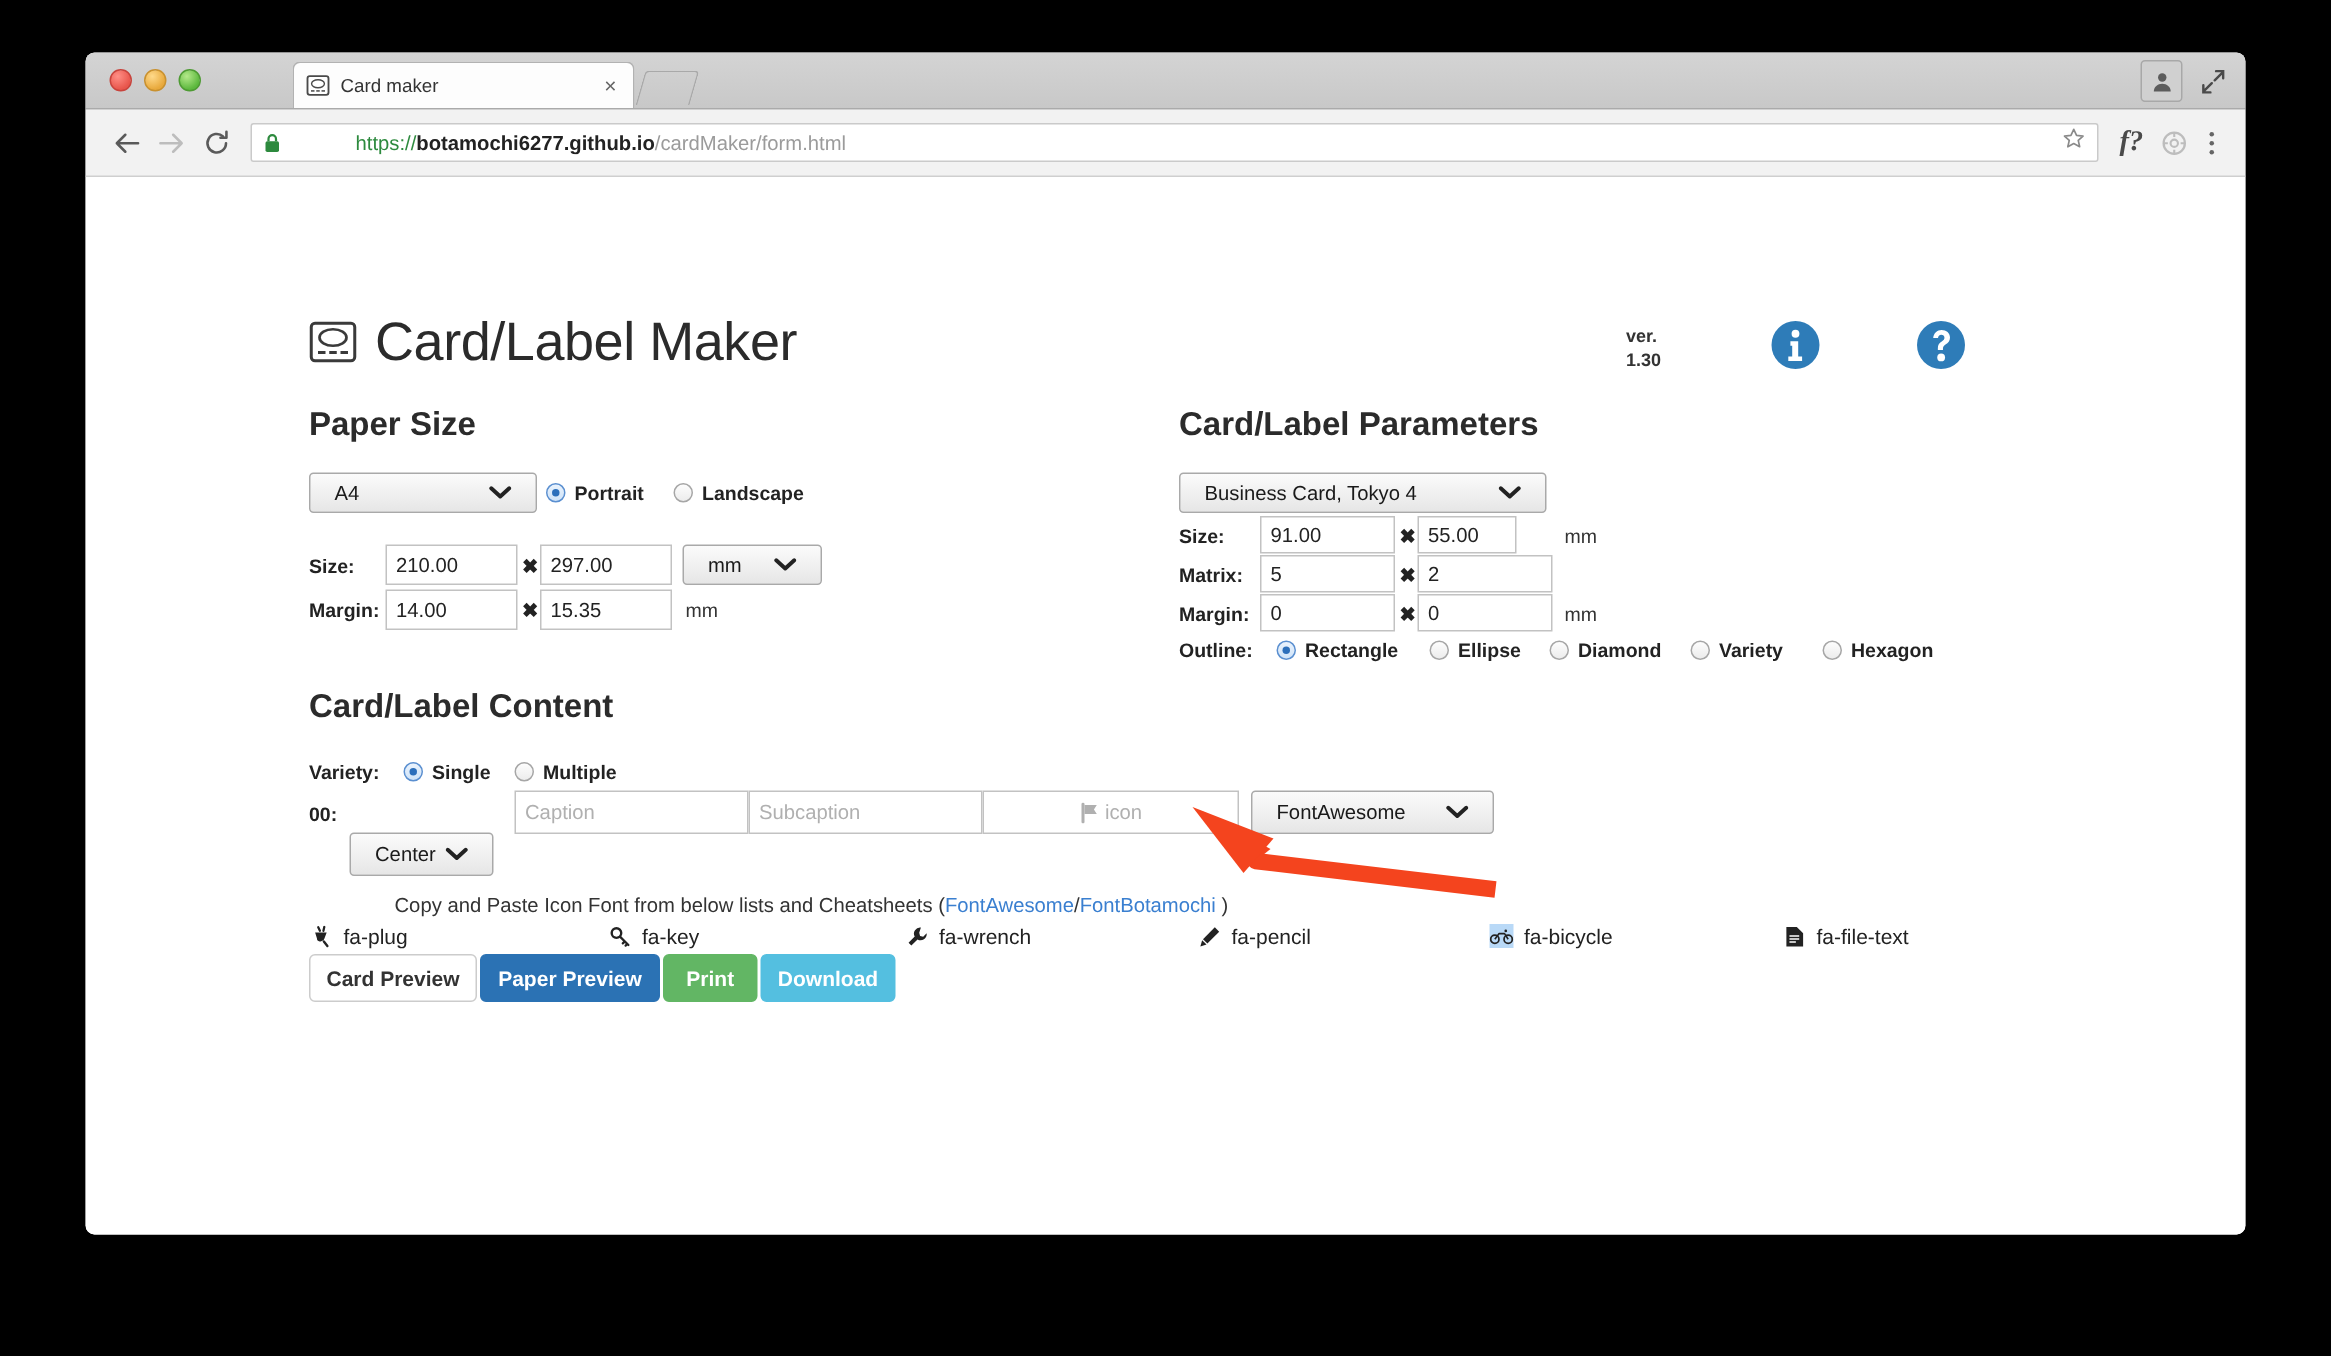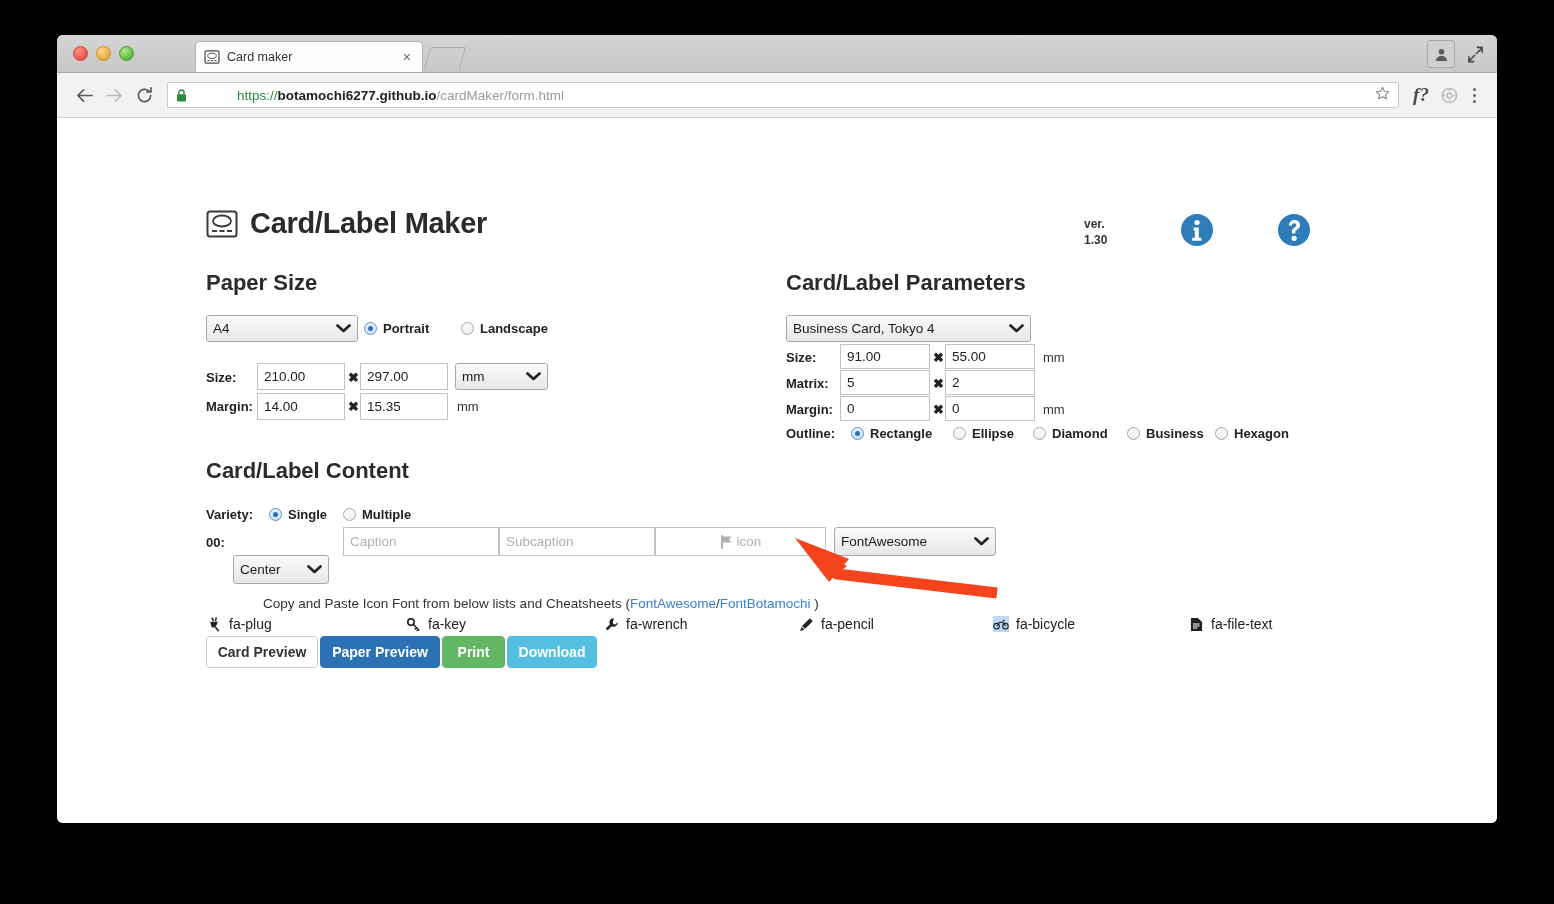--- a/index.html
+++ b/index.html
@@ -87,21 +87,21 @@
   .menu-dots { width: 22px; display:flex; flex-direction:column; align-items:center; gap:3px; }
   .menu-dots i { width:3px; height:3px; border-radius:50%; background:#666; display:block; }
 
   
   .page { background: #fff; height: 706px; position: relative; overflow: hidden; }
   .content { position: absolute; left: 0; top: 0; right: 0; }
 
   
   h1.app-title {
     position: absolute; left: 149px; top: 89px;
-    margin: 0; font-size: 29px; font-weight: bold; color: #2b2b2b;
+    margin: 0; font-size: 36px; font-weight: normal; color: #2b2b2b;
     display: flex; align-items: center; gap: 12px;
     letter-spacing: -0.3px;
   }
   .app-icon { width: 32px; height: 28px; flex: 0 0 auto; }
 
   .verbox {
     position: absolute; left: 1027px; top: 98px;
     font-size: 12px; font-weight: bold; color: #333; line-height: 1.35;
   }
   .hdr-icon { position: absolute; top: 95px; width: 34px; height: 34px; }
@@ -117,21 +117,21 @@
   h2.sect.content{ left: 149px; top: 340px; }
 
   .lbl { font-size: 13px; font-weight: bold; color: #222; }
   .lbl-n { font-size: 13px; color: #333; }
 
   
   .sel {
     position: absolute; box-sizing: border-box;
     background: linear-gradient(#fbfbfb, #e6e6e6);
     border: 1px solid #a9a9a9; border-radius: 3px;
-    display: flex; align-items: center; padding: 0 6px;
+    display: flex; align-items: center; padding: 0 16px;
     font-size: 13.5px; color: #1a1a1a;
   }
   .sel .chev { margin-left: auto; }
   .txt {
     position: absolute; box-sizing: border-box;
     background: #fff; border: 1px solid #c2c2c2;
     display: flex; align-items: center; padding: 0 6px;
     font-size: 13.5px; color: #222;
   }
   .txt.ph { color: #b0b0b0; }
@@ -307,21 +307,21 @@
             <svg width="15" height="10" viewBox="0 0 15 10">
                 <path d="M1.5 2.5L7.5 8l6-5.5" stroke="#222" stroke-width="2.6" fill="none" stroke-linecap="round" stroke-linejoin="round"></path>
               </svg>
           </span>
         </div>
 
         <div class="radio" style="position:absolute; left:307px; top:203px;">
           <span class="rdot on"></span>
           <span>Portrait</span>
         </div>
-        <div class="radio" style="position:absolute; left:404px; top:203px;">
+        <div class="radio" style="position:absolute; left:392px; top:203px;">
           <span class="rdot"></span>
           <span>Landscape</span>
         </div>
 
         <span class="lbl" style="position:absolute; left:149px; top:252px;">Size:</span>
         <div class="txt" style="left:200px; top:245px; width:88px; height:27px;">210.00</div>
         <span class="xmark" style="left:291px; top:252px;">✖</span>
         <div class="txt" style="left:303px; top:245px; width:88px; height:27px;">297.00</div>
         <div class="sel" style="left:398px; top:245px; width:93px; height:27px;">
           <span>mm</span>
@@ -345,21 +345,21 @@
           <span class="chev">
             <svg width="15" height="10" viewBox="0 0 15 10">
                 <path d="M1.5 2.5L7.5 8l6-5.5" stroke="#222" stroke-width="2.6" fill="none" stroke-linecap="round" stroke-linejoin="round"></path>
               </svg>
           </span>
         </div>
 
         <span class="lbl" style="position:absolute; left:729px; top:232px;">Size:</span>
         <div class="txt" style="left:783px; top:226px; width:90px; height:25px;">91.00</div>
         <span class="xmark" style="left:876px; top:232px;">✖</span>
-        <div class="txt" style="left:888px; top:226px; width:90px; height:25px;">55.00</div>
+        <div class="txt" style="left:888px; top:226px; width:66px; height:25px;">55.00</div>
         <span class="lbl-n" style="position:absolute; left:986px; top:232px;">mm</span>
 
         <span class="lbl" style="position:absolute; left:729px; top:258px;">Matrix:</span>
         <div class="txt" style="left:783px; top:252px; width:90px; height:25px;">5</div>
         <span class="xmark" style="left:876px; top:258px;">✖</span>
         <div class="txt" style="left:888px; top:252px; width:90px; height:25px;">2</div>
 
         <span class="lbl" style="position:absolute; left:729px; top:284px;">Margin:</span>
         <div class="txt" style="left:783px; top:278px; width:90px; height:25px;">0</div>
         <span class="xmark" style="left:876px; top:284px;">✖</span>
@@ -374,21 +374,21 @@
         <div class="radio" style="position:absolute; left:896px; top:308px;">
           <span class="rdot"></span>
           <span>Ellipse</span>
         </div>
         <div class="radio" style="position:absolute; left:976px; top:308px;">
           <span class="rdot"></span>
           <span>Diamond</span>
         </div>
         <div class="radio" style="position:absolute; left:1070px; top:308px;">
           <span class="rdot"></span>
-          <span>Business</span>
+          <span>Variety</span>
         </div>
         <div class="radio" style="position:absolute; left:1158px; top:308px;">
           <span class="rdot"></span>
           <span>Hexagon</span>
         </div>
 
         <h2 class="sect content">Card/Label Content</h2>
 
         <span class="lbl" style="position:absolute; left:149px; top:389px;">Variety:</span>
         <div class="radio" style="position:absolute; left:212px; top:389px;">

